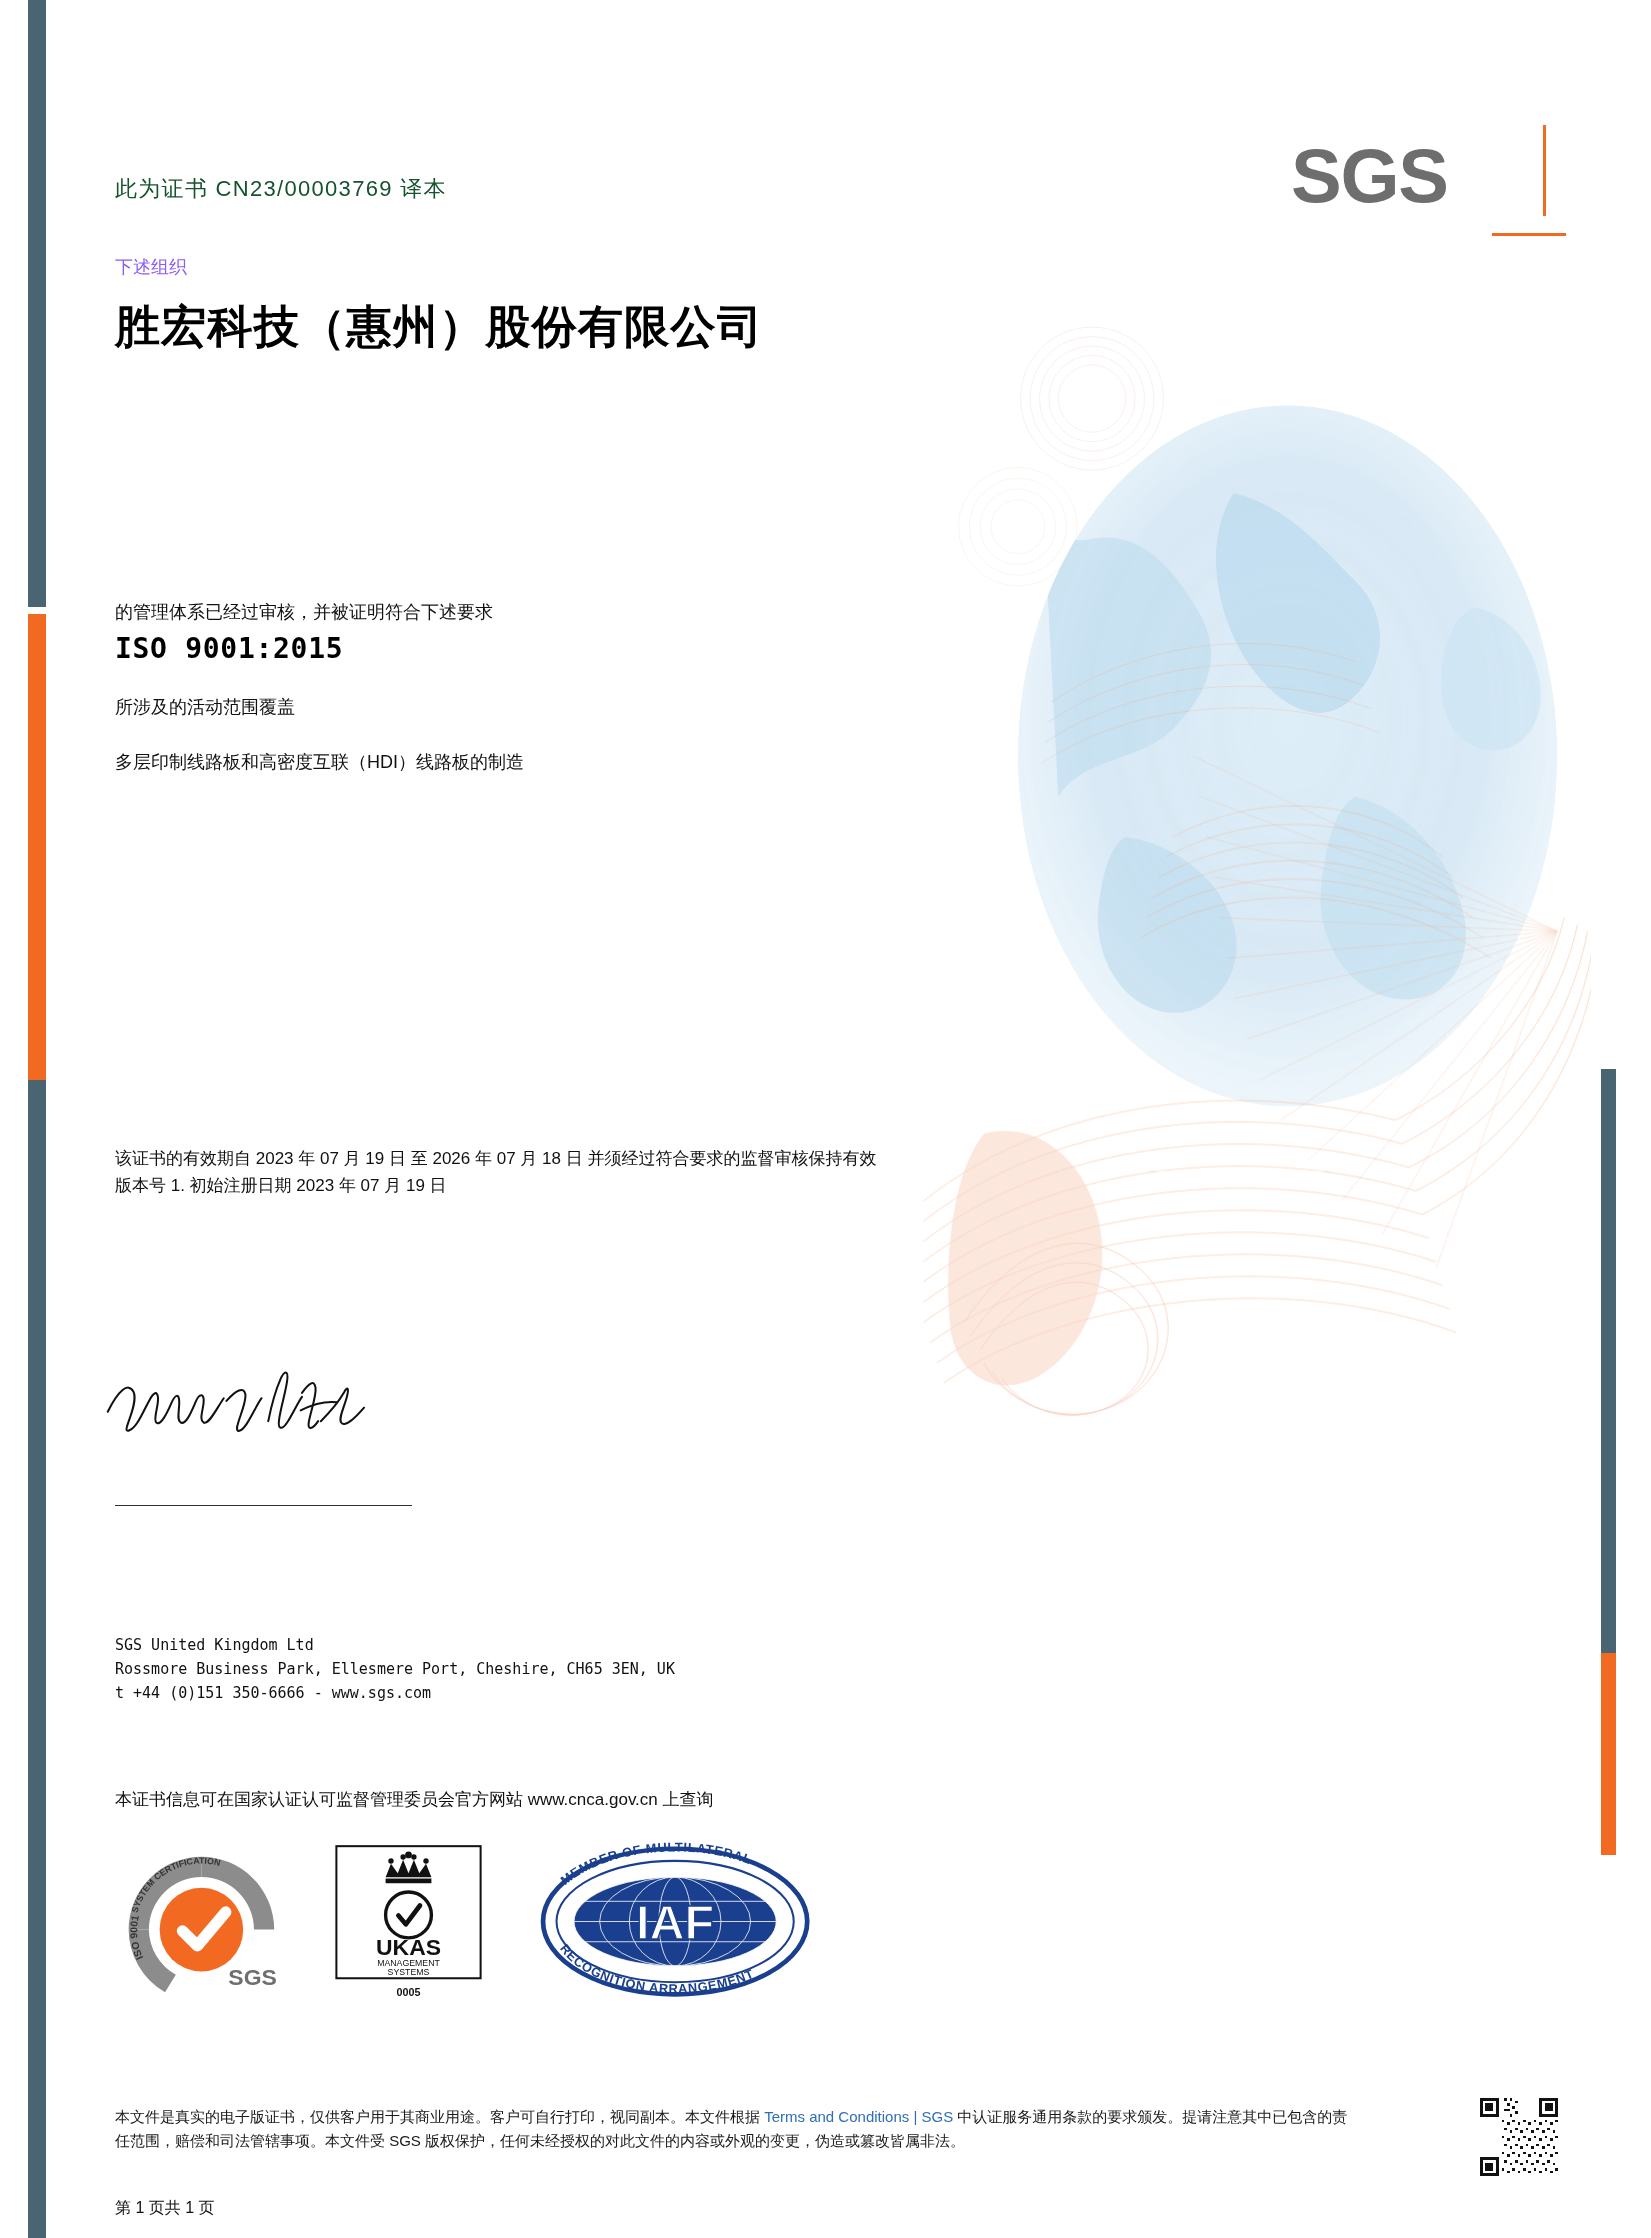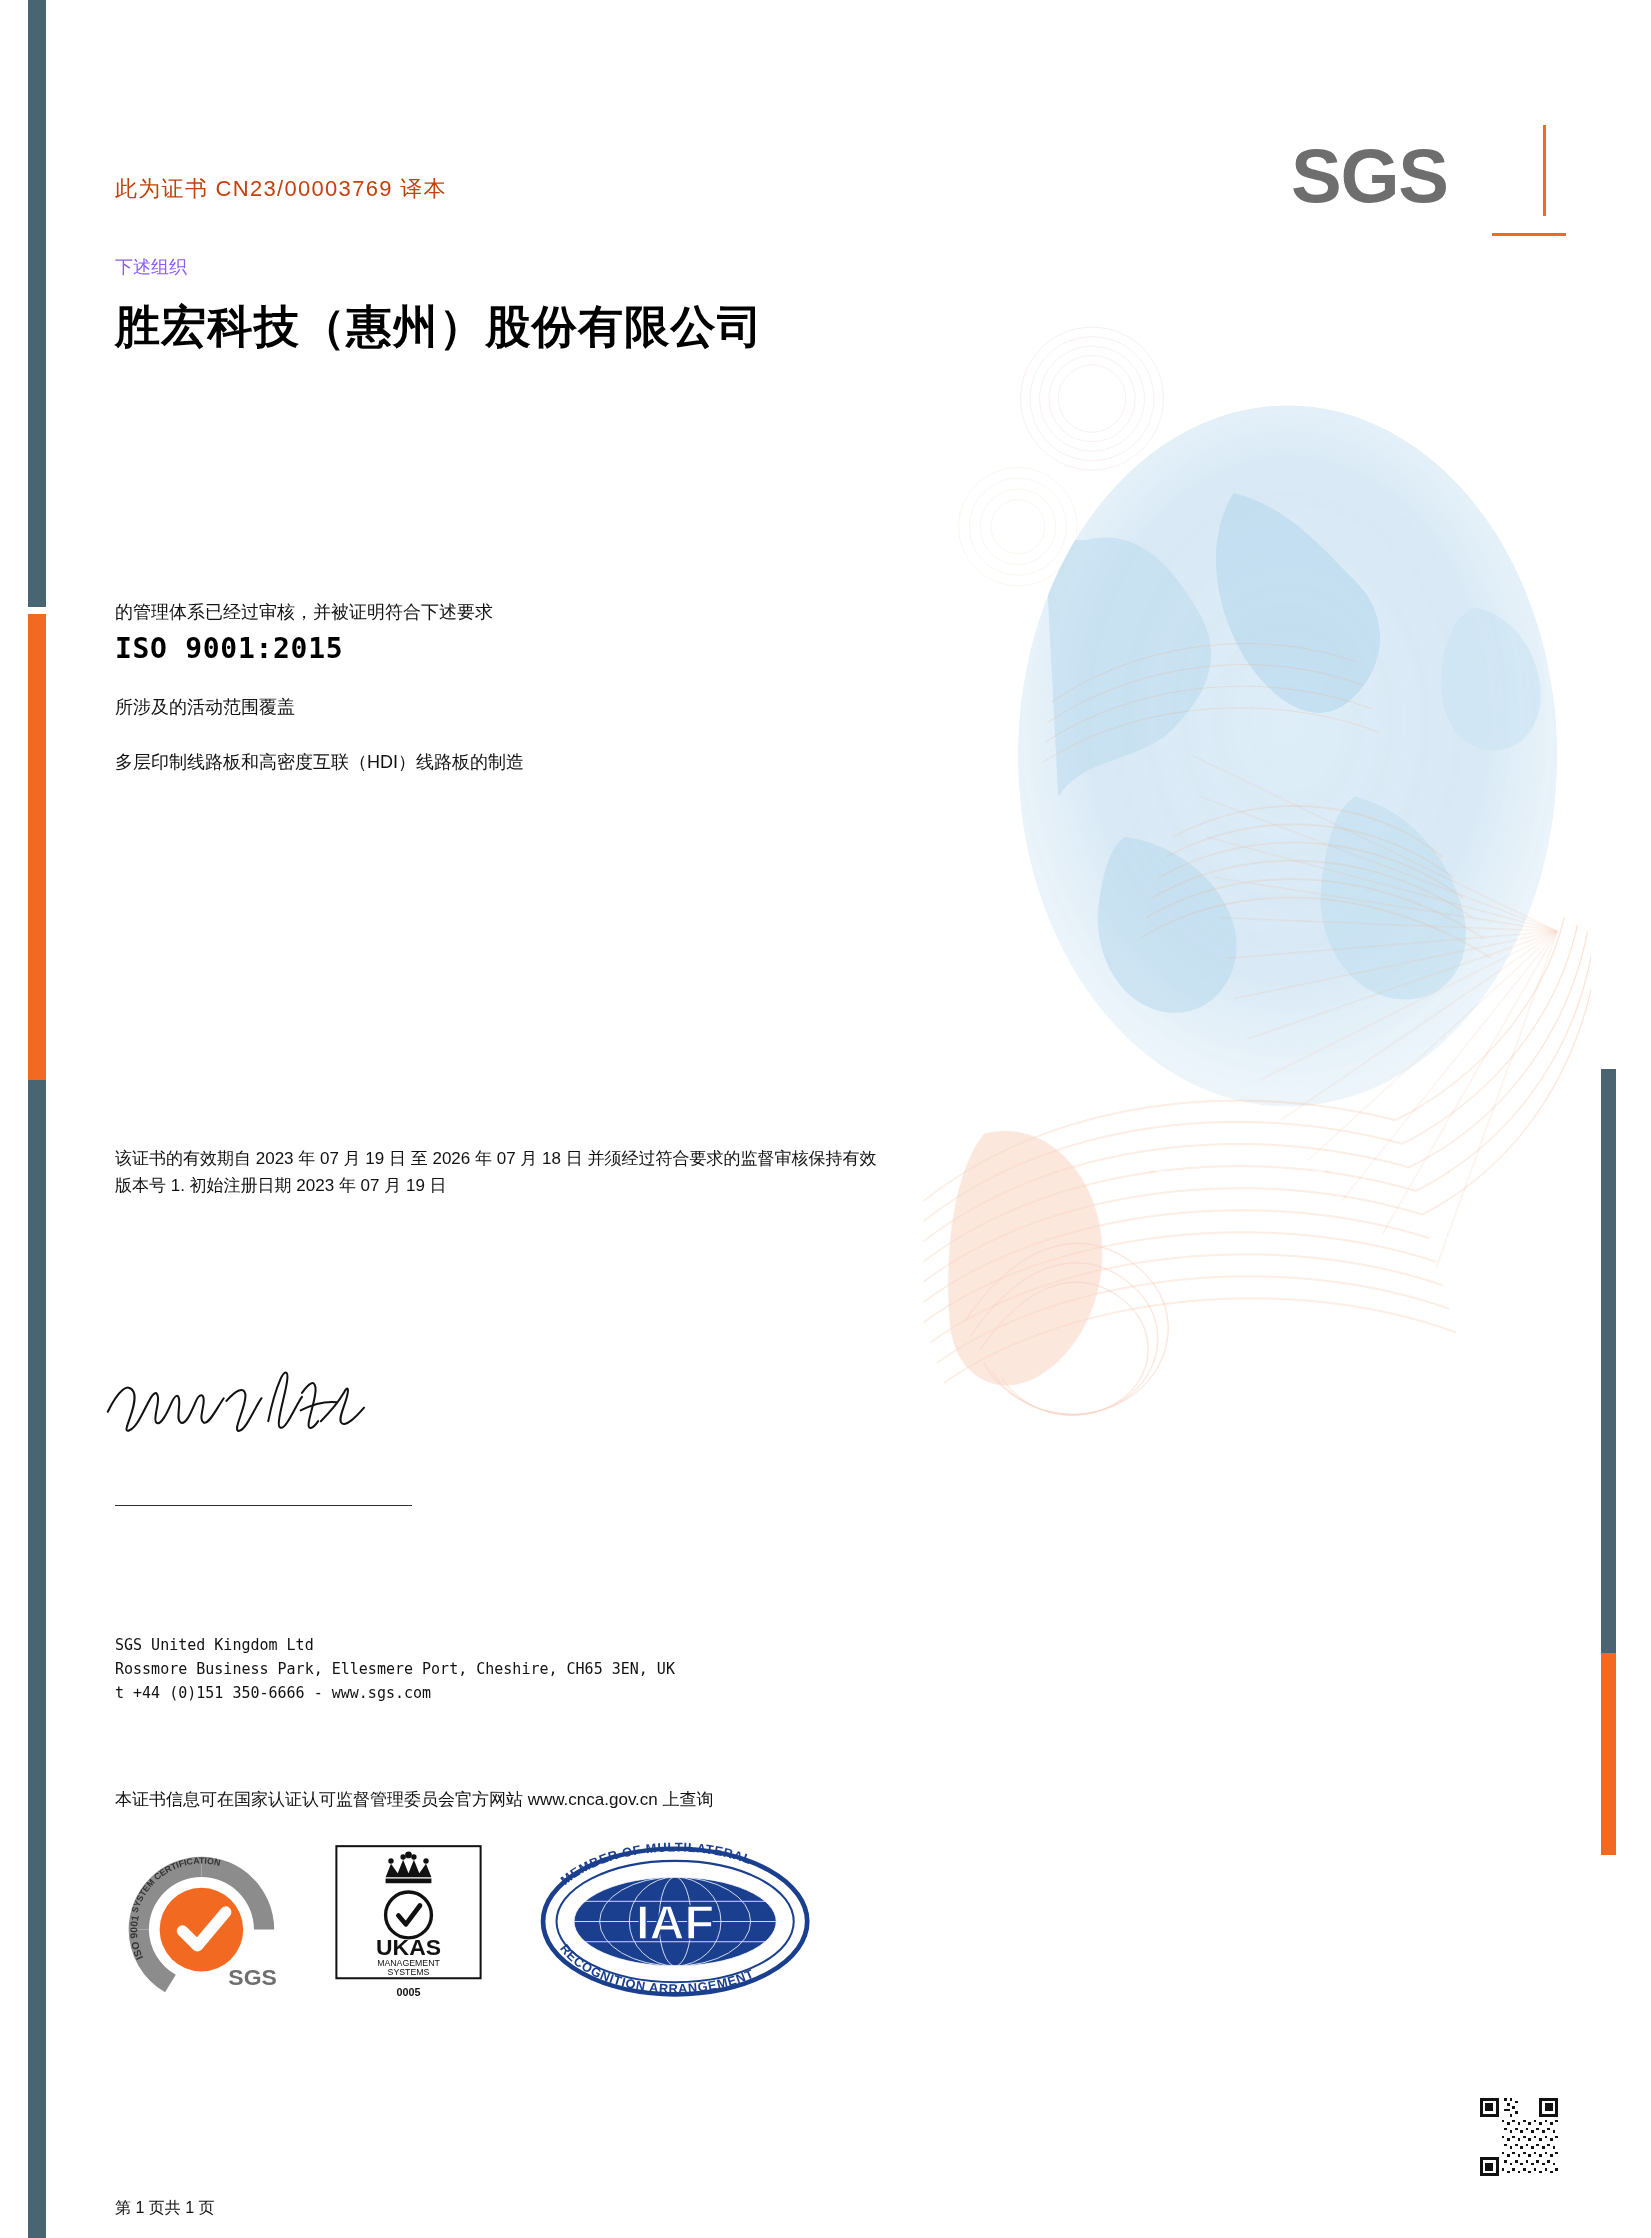--- a/index.html
+++ b/index.html
@@ -81,21 +81,21 @@
     opacity: .85;
   }
 
   
   .txt { position: absolute; left: 115px; }
 
   .line-ref {
     top: 174px;
     font-size: 22px;
     letter-spacing: 1.3px;
-    color: #c2410c;
+    color: #14532d;
   }
   .label-org {
     top: 255px;
     font-size: 18px;
     color: #8b5cf6;
   }
   .org-name {
     top: 297px;
     font-size: 45px;
     font-weight: bold;
@@ -444,20 +444,23 @@
         <text font-family="Liberation Sans, sans-serif" font-size="19" font-weight="bold" fill="#1a3f8f" letter-spacing="1">
           <textPath href="#iafTop" startOffset="13%">MEMBER OF MULTILATERAL</textPath>
         </text>
         <text font-family="Liberation Sans, sans-serif" font-size="19" font-weight="bold" fill="#1a3f8f" letter-spacing="1">
           <textPath href="#iafBot" startOffset="8%">RECOGNITION ARRANGEMENT</textPath>
         </text>
       </svg>
     </div>
   </div>
 
+  <div class="footer">
+    <span>本文件是真实的电子版证书，仅供客户用于其商业用途。客户可自行打印，视同副本。本文件根据 </span><a class="tc" href="#">Terms and Conditions | SGS</a><span> 中认证服务通用条款的要求颁发。提请注意其中已包含的责任范围，赔偿和司法管辖事项。本文件受 SGS 版权保护，任何未经授权的对此文件的内容或外观的变更，伪造或篡改皆属非法。</span>
+  </div>
 
   <div class="qr">
     <svg width="78" height="78" viewBox="0 0 29 29" xmlns="http://www.w3.org/2000/svg" shape-rendering="crispEdges">
       <rect width="29" height="29" fill="#ffffff"></rect>
       <g fill="#111">
         <rect x="0" y="0" width="7" height="1"></rect>
           <rect x="0" y="6" width="7" height="1"></rect>
         <rect x="0" y="0" width="1" height="7"></rect>
           <rect x="6" y="0" width="1" height="7"></rect>
         <rect x="2" y="2" width="3" height="3"></rect>

